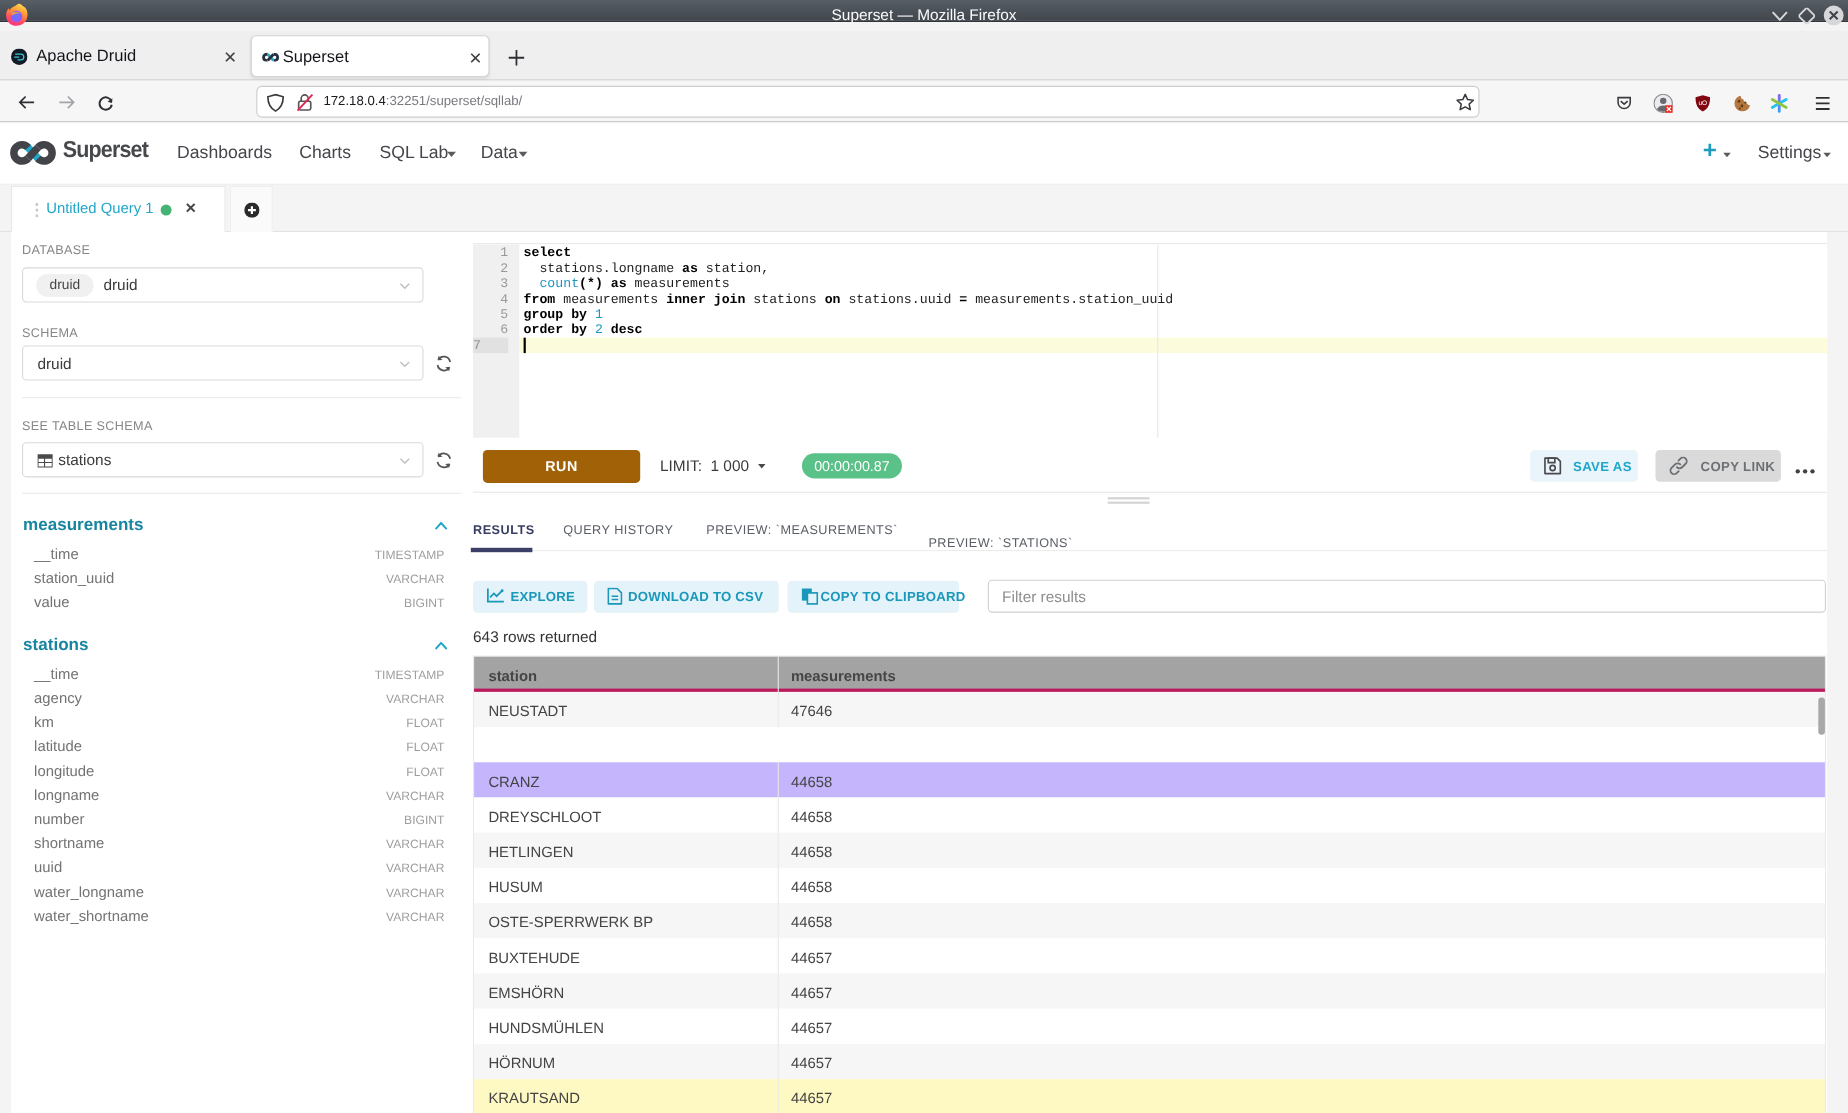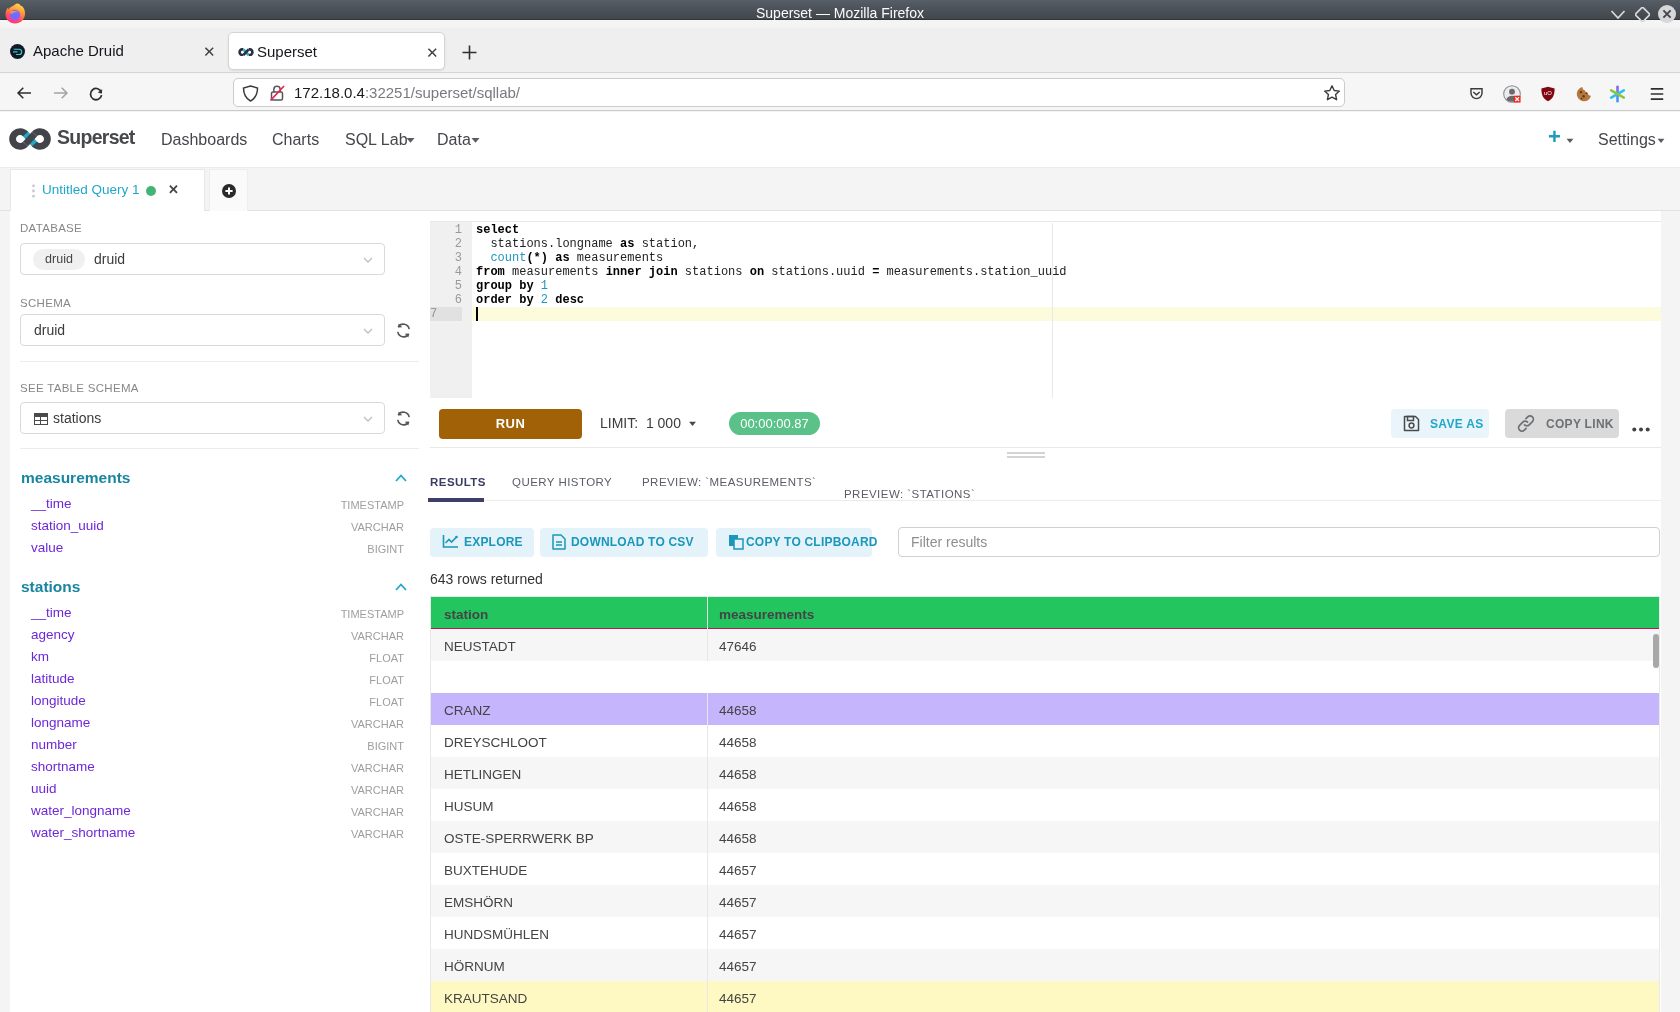--- a/index.html
+++ b/index.html
@@ -10,41 +10,41 @@
 #titlebar { position:absolute; top:0; left:0; width:1680px; height:20px; background:linear-gradient(180deg,#575e65 0%,#4b5158 50%,#42474d 100%); border-bottom:1px solid #31363b; }
 #titlebar .title { position:absolute; top:5px; width:100%; text-align:center; color:#fbfbfe; font-size:14px; }
 #tabstrip { position:absolute; top:28px; left:0; width:1680px; height:45px; background:#efeff0; border-bottom:1px solid #d5d5d7; }
 #navtools { position:absolute; top:74px; left:0; width:1680px; height:37px; background:#f6f6f7; border-bottom:1px solid #cbcbce; }
 
 .btab { position:absolute; top:4px; height:38px; border-radius:5px; }
 .btab .tname { position:absolute; top:10px; font-size:15px; color:#15141a; white-space:nowrap; }
 .tclose { position:absolute; top:11px; font-size:15px; color:#3f3f44; }
 
 #urlbar { position:absolute; top:78px; left:233px; width:1112px; height:29px; background:#fff; border:1px solid #ccc; border-radius:5px; }
-#urlbar .url { position:absolute; top:5px; left:60px; font-size:15px; color:#797980; white-space:nowrap; }
+#urlbar .url { position:absolute; top:5px; left:60px; font-size:12px; color:#797980; white-space:nowrap; }
 #urlbar .url b { font-weight:normal; color:#19191e; }
 
 
 #app { position:absolute; top:112px; left:0; width:1680px; height:900px; background:#f4f4f4; }
 #navbar { position:absolute; top:0; left:0; width:1680px; height:56px; background:#fff; border-bottom:1px solid #ececec; }
 .navitem { position:absolute; top:19px; font-size:16px; color:#44464b; }
 #qtabbar { position:absolute; top:57px; left:0; width:1680px; height:42px; background:#f4f4f4; border-bottom:1px solid #e2e2e2; }
 #qtab1 { position:absolute; left:10px; top:0px; width:195px; height:42px; background:#fff; border:1px solid #e8e8e8; border-bottom:none; }
 #qtab2 { position:absolute; left:209px; top:0px; width:39px; height:42px; background:#fafafa; border:1px solid #eee; border-bottom:none; }
 #panel { position:absolute; top:99px; left:10px; width:1651px; height:801px; background:#fff; }
 
 
 #sidebar { position:absolute; left:0; top:0; width:420px; height:801px; background:#fff; }
 .sslabel { position:absolute; left:10px; font-size:11.5px; color:#878787; letter-spacing:0.3px; }
 .ssbox { position:absolute; left:10px; width:365px; height:32px; border:1px solid #d9d9d9; border-radius:4px; background:#fff; }
 .ssbox .val { position:absolute; top:7px; font-size:14px; color:#3b3b3b; }
 .chev { position:absolute; right:11px; top:11px; width:10px; height:10px; }
 .divider { position:absolute; left:10px; width:399px; border-top:1px solid #ececec; }
 .colrow { position:absolute; left:21px; width:373px; height:22px; }
-.colname { position:absolute; left:0; top:0; font-size:13.5px; color:#6d28d9; }
+.colname { position:absolute; left:0; top:0; font-size:13.5px; color:#737373; }
 .coltype { position:absolute; right:0; top:3px; font-size:11px; color:#9e9e9e; }
 .tblhead { position:absolute; left:11px; font-size:15.5px; font-weight:bold; color:#1985a0; }
 
 
 #editor { position:absolute; left:420px; top:10px; width:1231px; height:177px; border-top:1px solid #e8e8e8; background:#fff; overflow:hidden; }
 #gutter { position:absolute; left:0; top:0; width:42px; height:177px; background:#f0f0f0; }
 #gutter .ln { position:absolute; right:10px; font-size:12px; color:#999; font-family:"Liberation Mono",monospace; line-height:14px; }
 #code { position:absolute; left:46px; top:1px; font-family:"Liberation Mono",monospace; font-size:12px; line-height:14px; color:#222; white-space:pre; }
 #code b { color:#000; }
 .fn { color:#2095bf; }
@@ -437,21 +437,21 @@
     <div class="cbtn" style="left:706px; width:156px;">
       <svg width="16" height="16" viewBox="0 0 16 16">
           <rect x="1" y="1" width="9" height="11" fill="#1a97ba"></rect>
           <rect x="6" y="5" width="9" height="10" fill="#e3f3f9" stroke="#1a97ba" stroke-width="1.5"></rect>
         </svg>
       <span style="position:absolute;left:30px;top:7px;">COPY TO CLIPBOARD</span>
       </div>
     <div id="filter">Filter results</div>
     <div id="rowsret">643 rows returned</div>
     <div id="rtable">
-        <div class="trow" style="top:0px;background:#22c55e;border-bottom:1px solid #be185d;">
+        <div class="trow" style="top:0px;background:#a3a3a3;border-bottom:3px solid #be185d;">
     <span class="c1" style="font-weight:bold;color:#454545;">station</span>
           <span class="c2" style="font-weight:bold;color:#454545;">measurements</span>
     <span style="position:absolute;left:276px;top:0;width:1px;height:32px;background:#e8e8e8;"></span>
         </div>
         <div class="trow" style="top:32px;background:#f6f6f6;">
     <span class="c1" style="">NEUSTADT</span>
           <span class="c2" style="">47646</span>
     <span style="position:absolute;left:276px;top:0;width:1px;height:32px;background:#e8e8e8;"></span>
         </div>
         <div class="trow" style="top:96px;background:#c4b5fd;">

